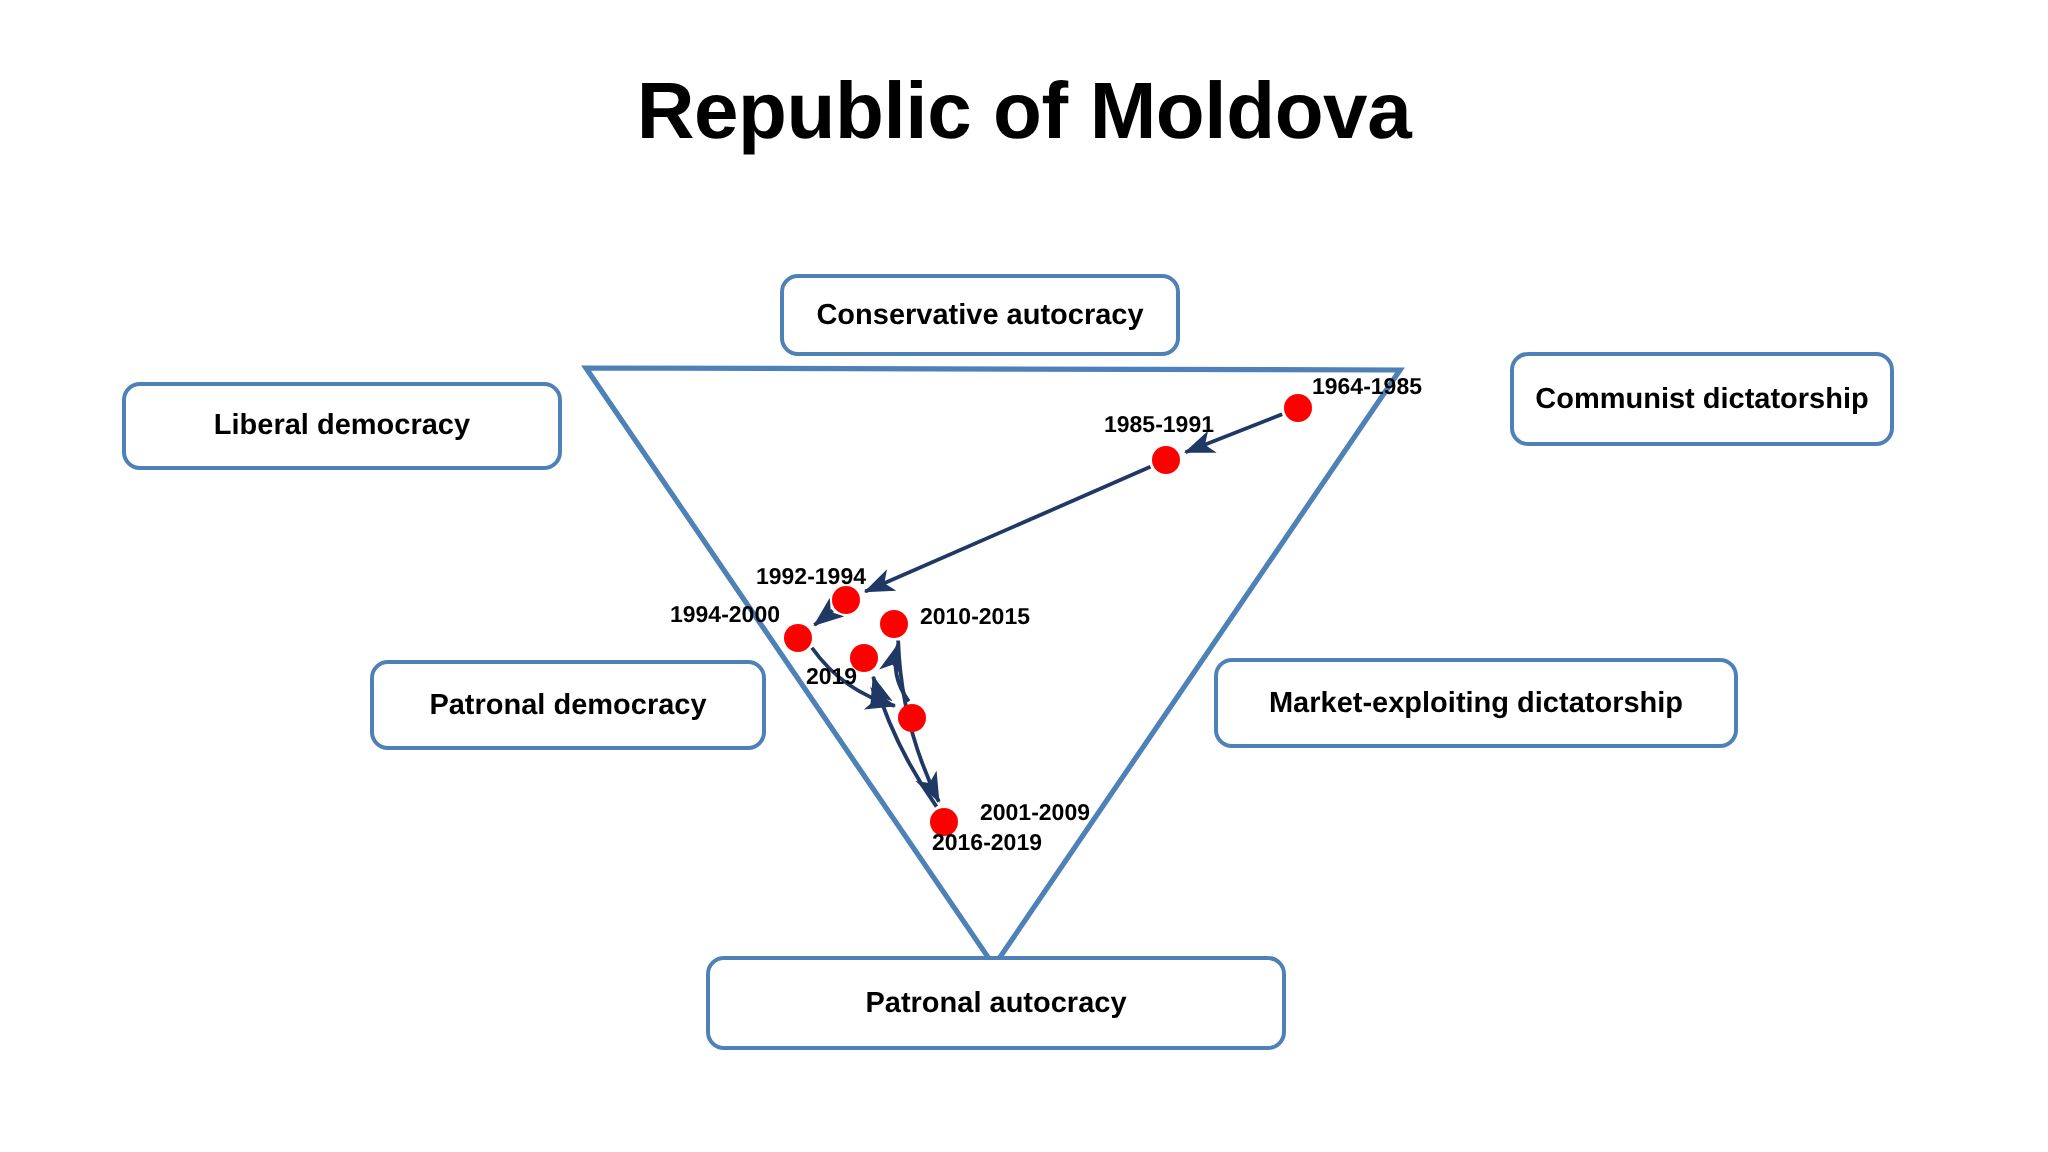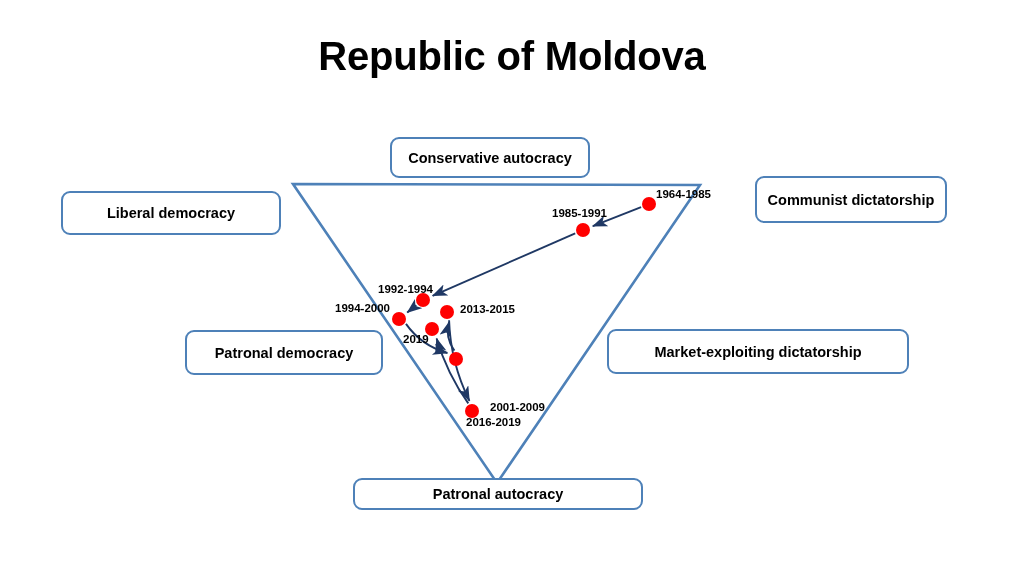--- a/index.html
+++ b/index.html
@@ -62,22 +62,22 @@
     font-weight: bold;
     font-size: 14.5px;
     white-space: nowrap;
     padding: 12px 10px;
   }
 
   .box-conservative-autocracy { left: 390px; top: 137px; width: 200px; height: 41px; }
   .box-liberal-democracy      { left: 61px;  top: 191px; width: 220px; height: 44px; }
   .box-communist-dictatorship { left: 755px; top: 176px; width: 192px; height: 47px; }
   .box-patronal-democracy     { left: 185px; top: 330px; width: 198px; height: 45px; justify-content: center; }
-  .box-market-exploiting      { left: 607px; top: 329px; width: 302px; height: 45px; }
-  .box-patronal-autocracy     { left: 353px; top: 478px; width: 290px; height: 32px; }
+  .box-market-exploiting      { left: 607px; top: 329px; width: 262px; height: 45px; }
+  .box-patronal-autocracy     { left: 353px; top: 478px; width: 290px; height: 47px; }
 
   
   .year-label {
     position: absolute;
     font-size: 11.5px;
     font-weight: bold;
     color: #000000;
     white-space: nowrap;
     line-height: 1;
   }
@@ -141,19 +141,19 @@
 
   <div class="regime-box box-patronal-autocracy">
     <span>Patronal autocracy</span>
   </div>
 
   <div id="year-label-layer">
       <div class="year-label" style="left: 616px; top: 189px; margin-left: 40px;">1964-1985</div>
       <div class="year-label" style="left: 552px; top: 197px; margin-top: 11px;">1985-1991</div>
       <div class="year-label" style="left: 378px; top: 284px;">1992-1994</div>
       <div class="year-label" style="left: 335px; top: 303px;">1994-2000</div>
-      <div class="year-label" style="left: 460px; top: 304px;">2013-2015</div>
+      <div class="year-label" style="left: 460px; top: 304px;">2010-2015</div>
       <div class="year-label" style="left: 403px; top: 334px;">2019</div>
       <div class="year-label" style="left: 490px; top: 366px; margin-top: 36px;">2001-2009</div>
       <div class="year-label" style="left: 466px; top: 417px;">2016-2019</div>
     </div>
 
 </div>
 
 </body></html>

